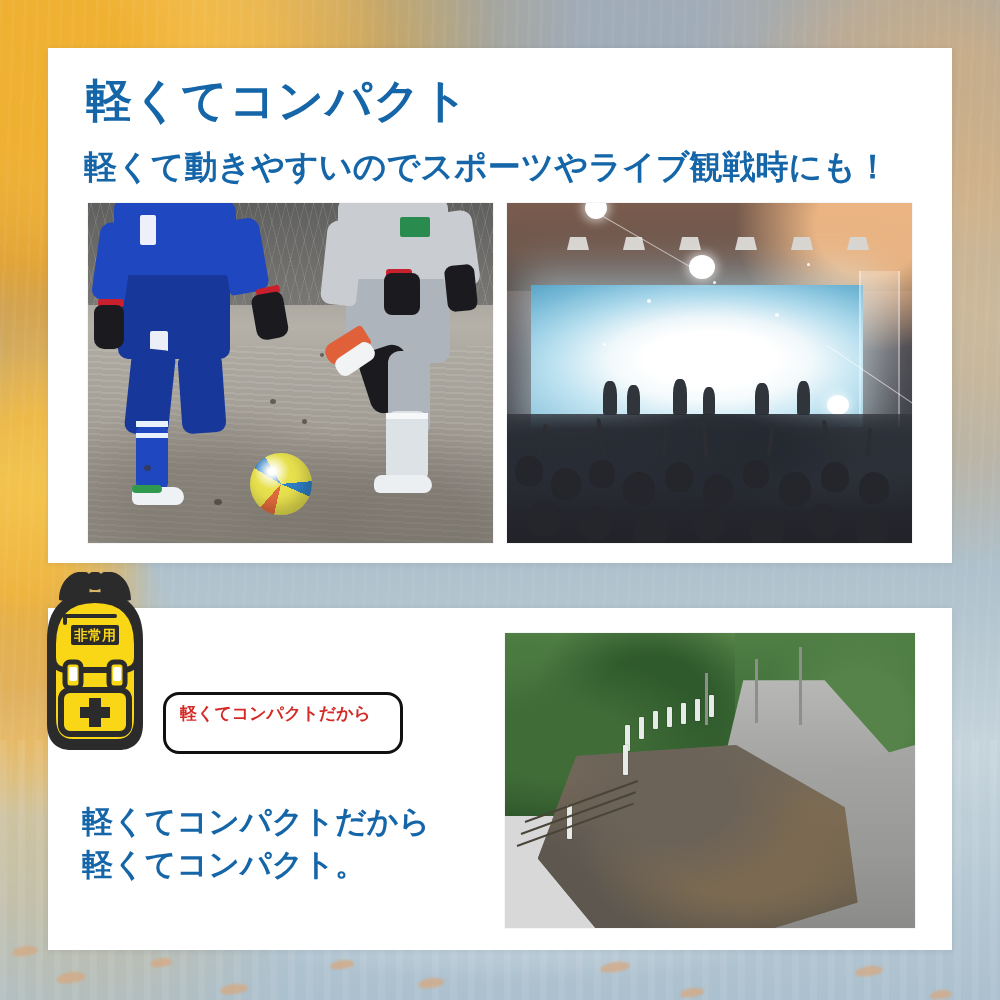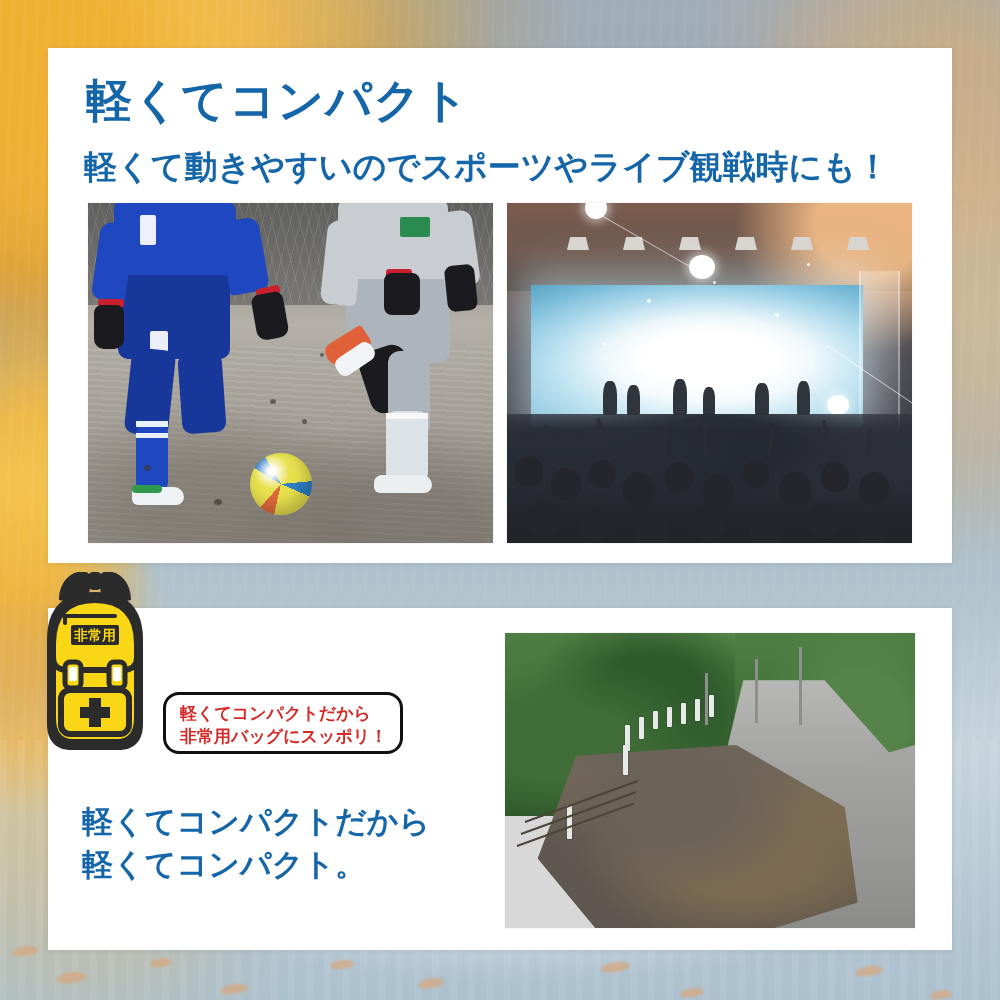--- a/index.html
+++ b/index.html
@@ -507,21 +507,20 @@
 
       <rect x="28" y="124" width="68" height="44" rx="9" fill="#f9d616" stroke="#2b2b2b" stroke-width="6"></rect>
       <path d="M56 132 L68 132 L68 141 L77 141 L77 152 L68 152 L68 161 L56 161 L56 152 L47 152 L47 141 L56 141 Z" fill="#2b2b2b"></path>
     </svg>
   </div>
 
 
   <div id="bubble">
     <div id="bubble-text" class="jp">
       <div>軽くてコンパクトだから</div>
-      <div>非常用バッグにスッポリ！</div>
     </div>
   </div>
 
   <div id="bottom-copy" class="jp">
     <div>軽くてコンパクトだから</div>
     <div>軽くてコンパクト。</div>
   </div>
 
   <div class="photo" id="photo-road">
     <div class="rd-sky"></div>

